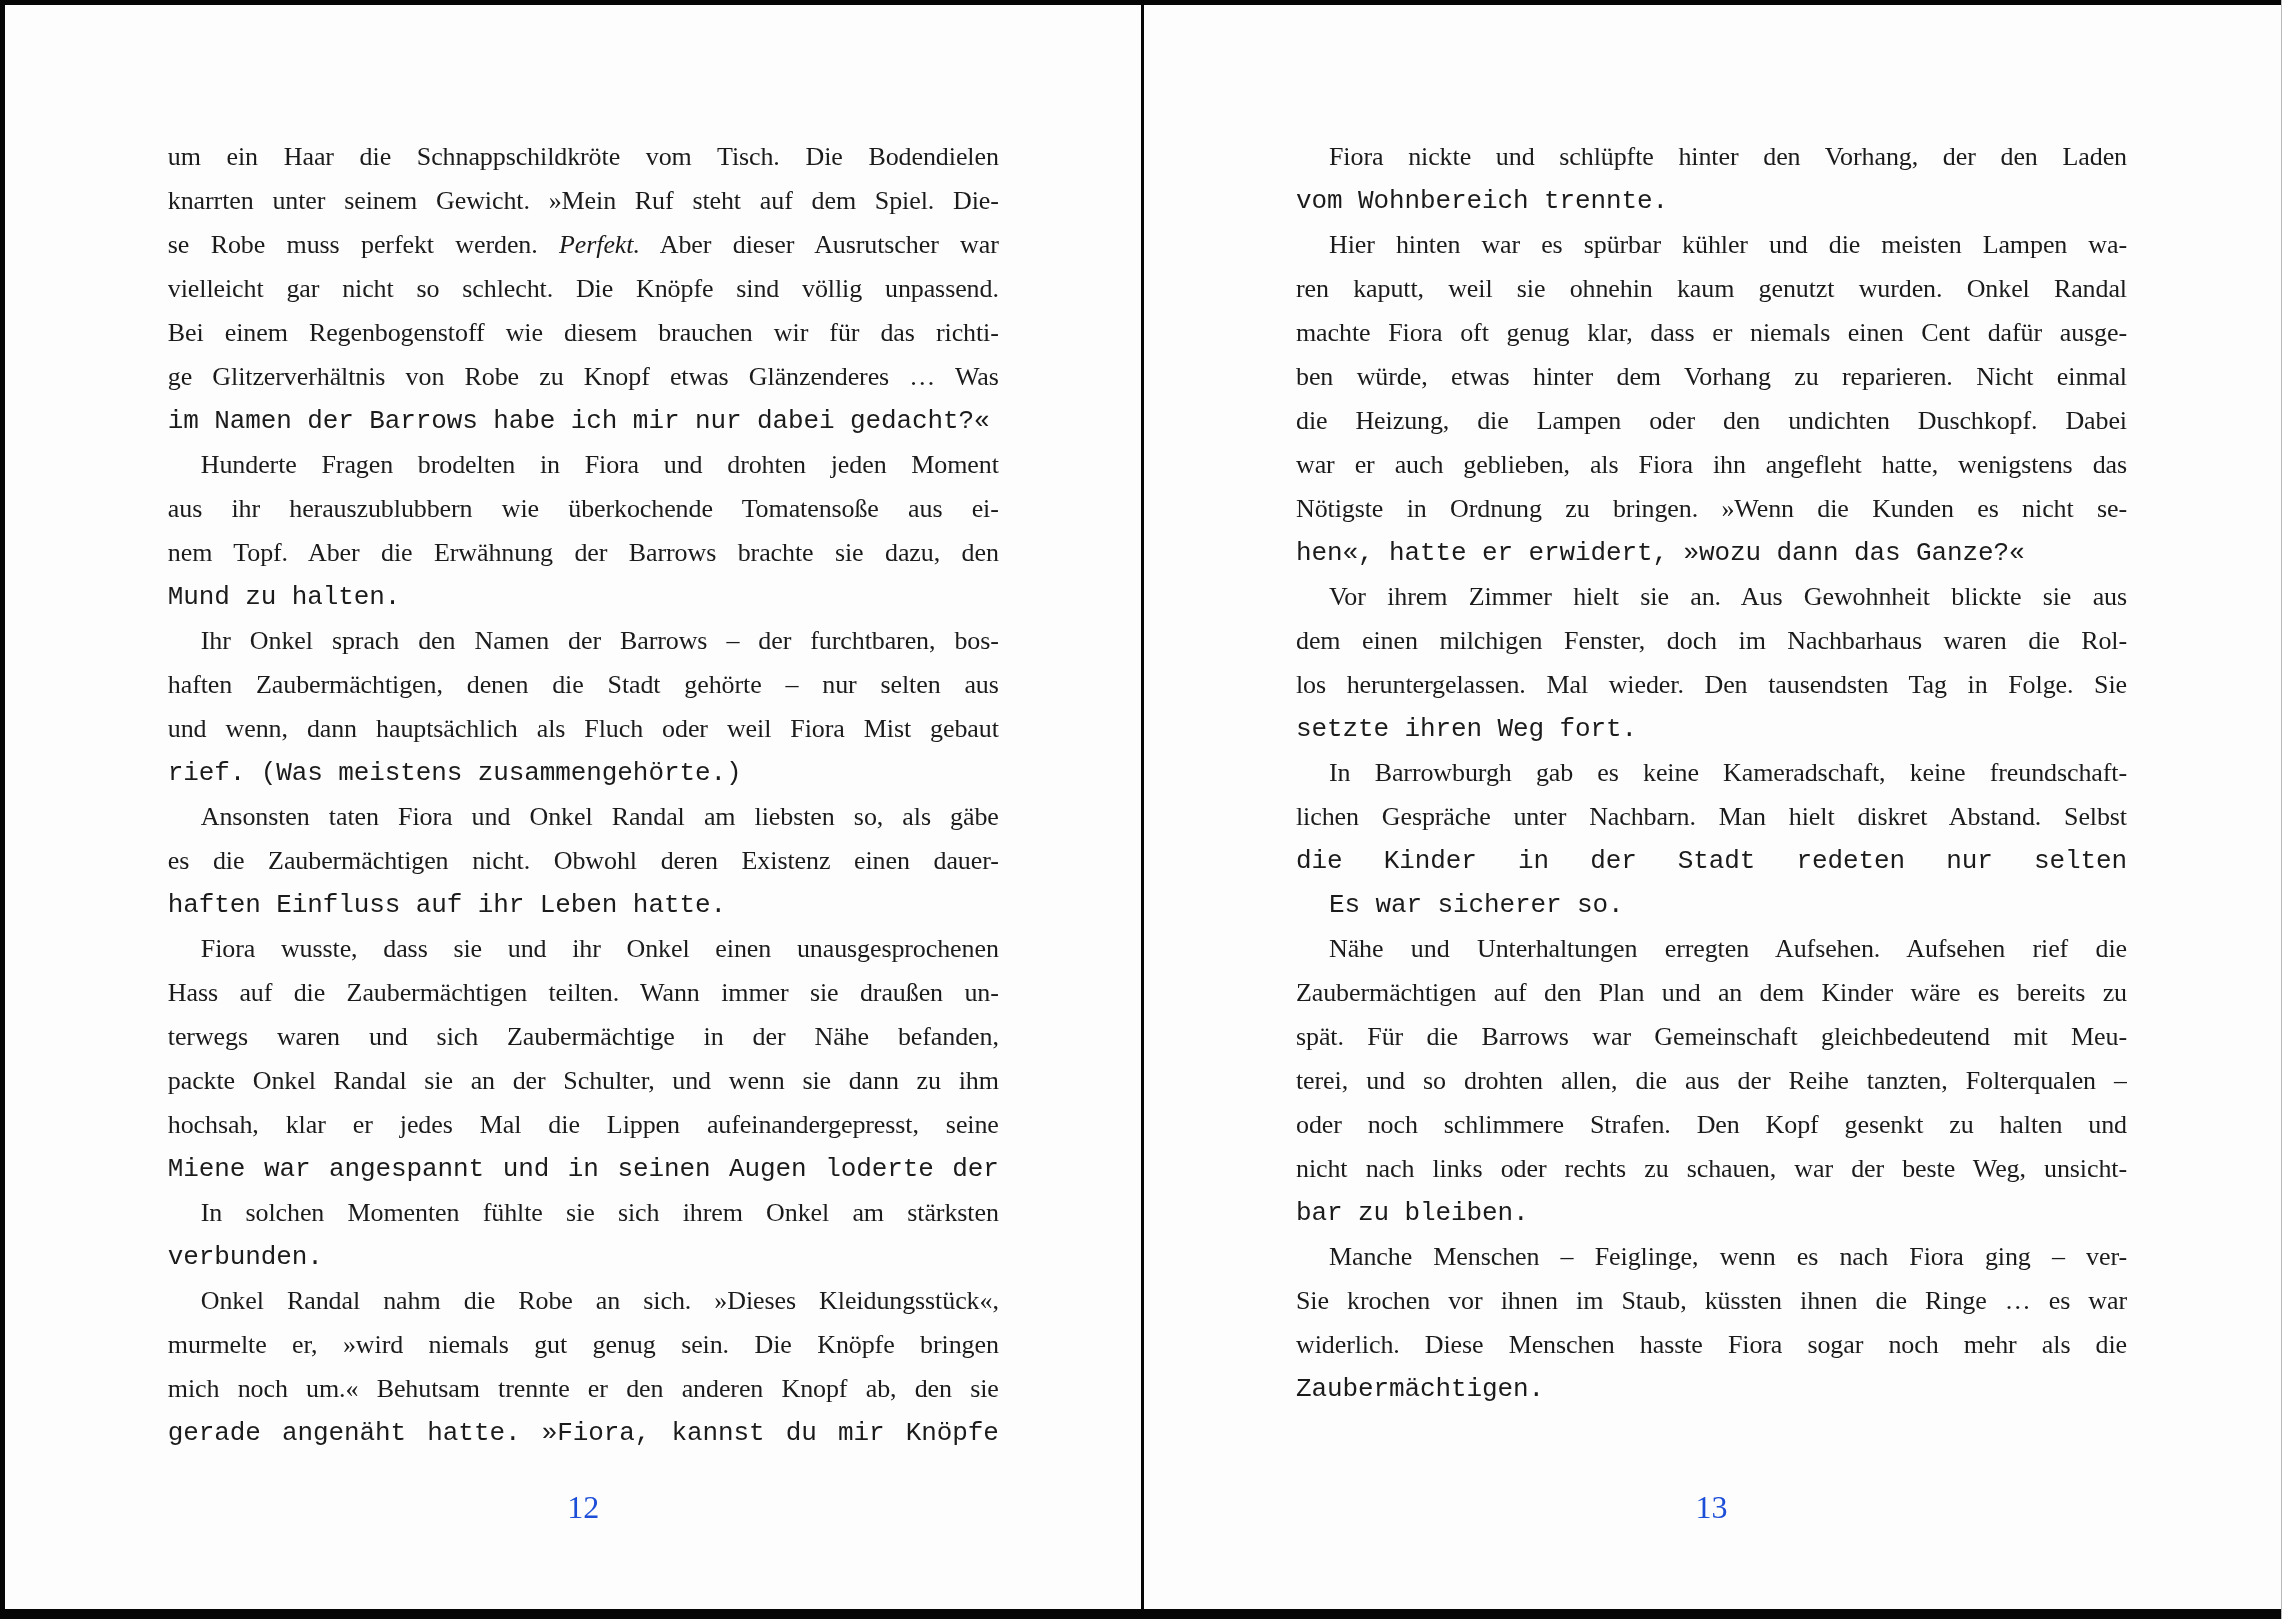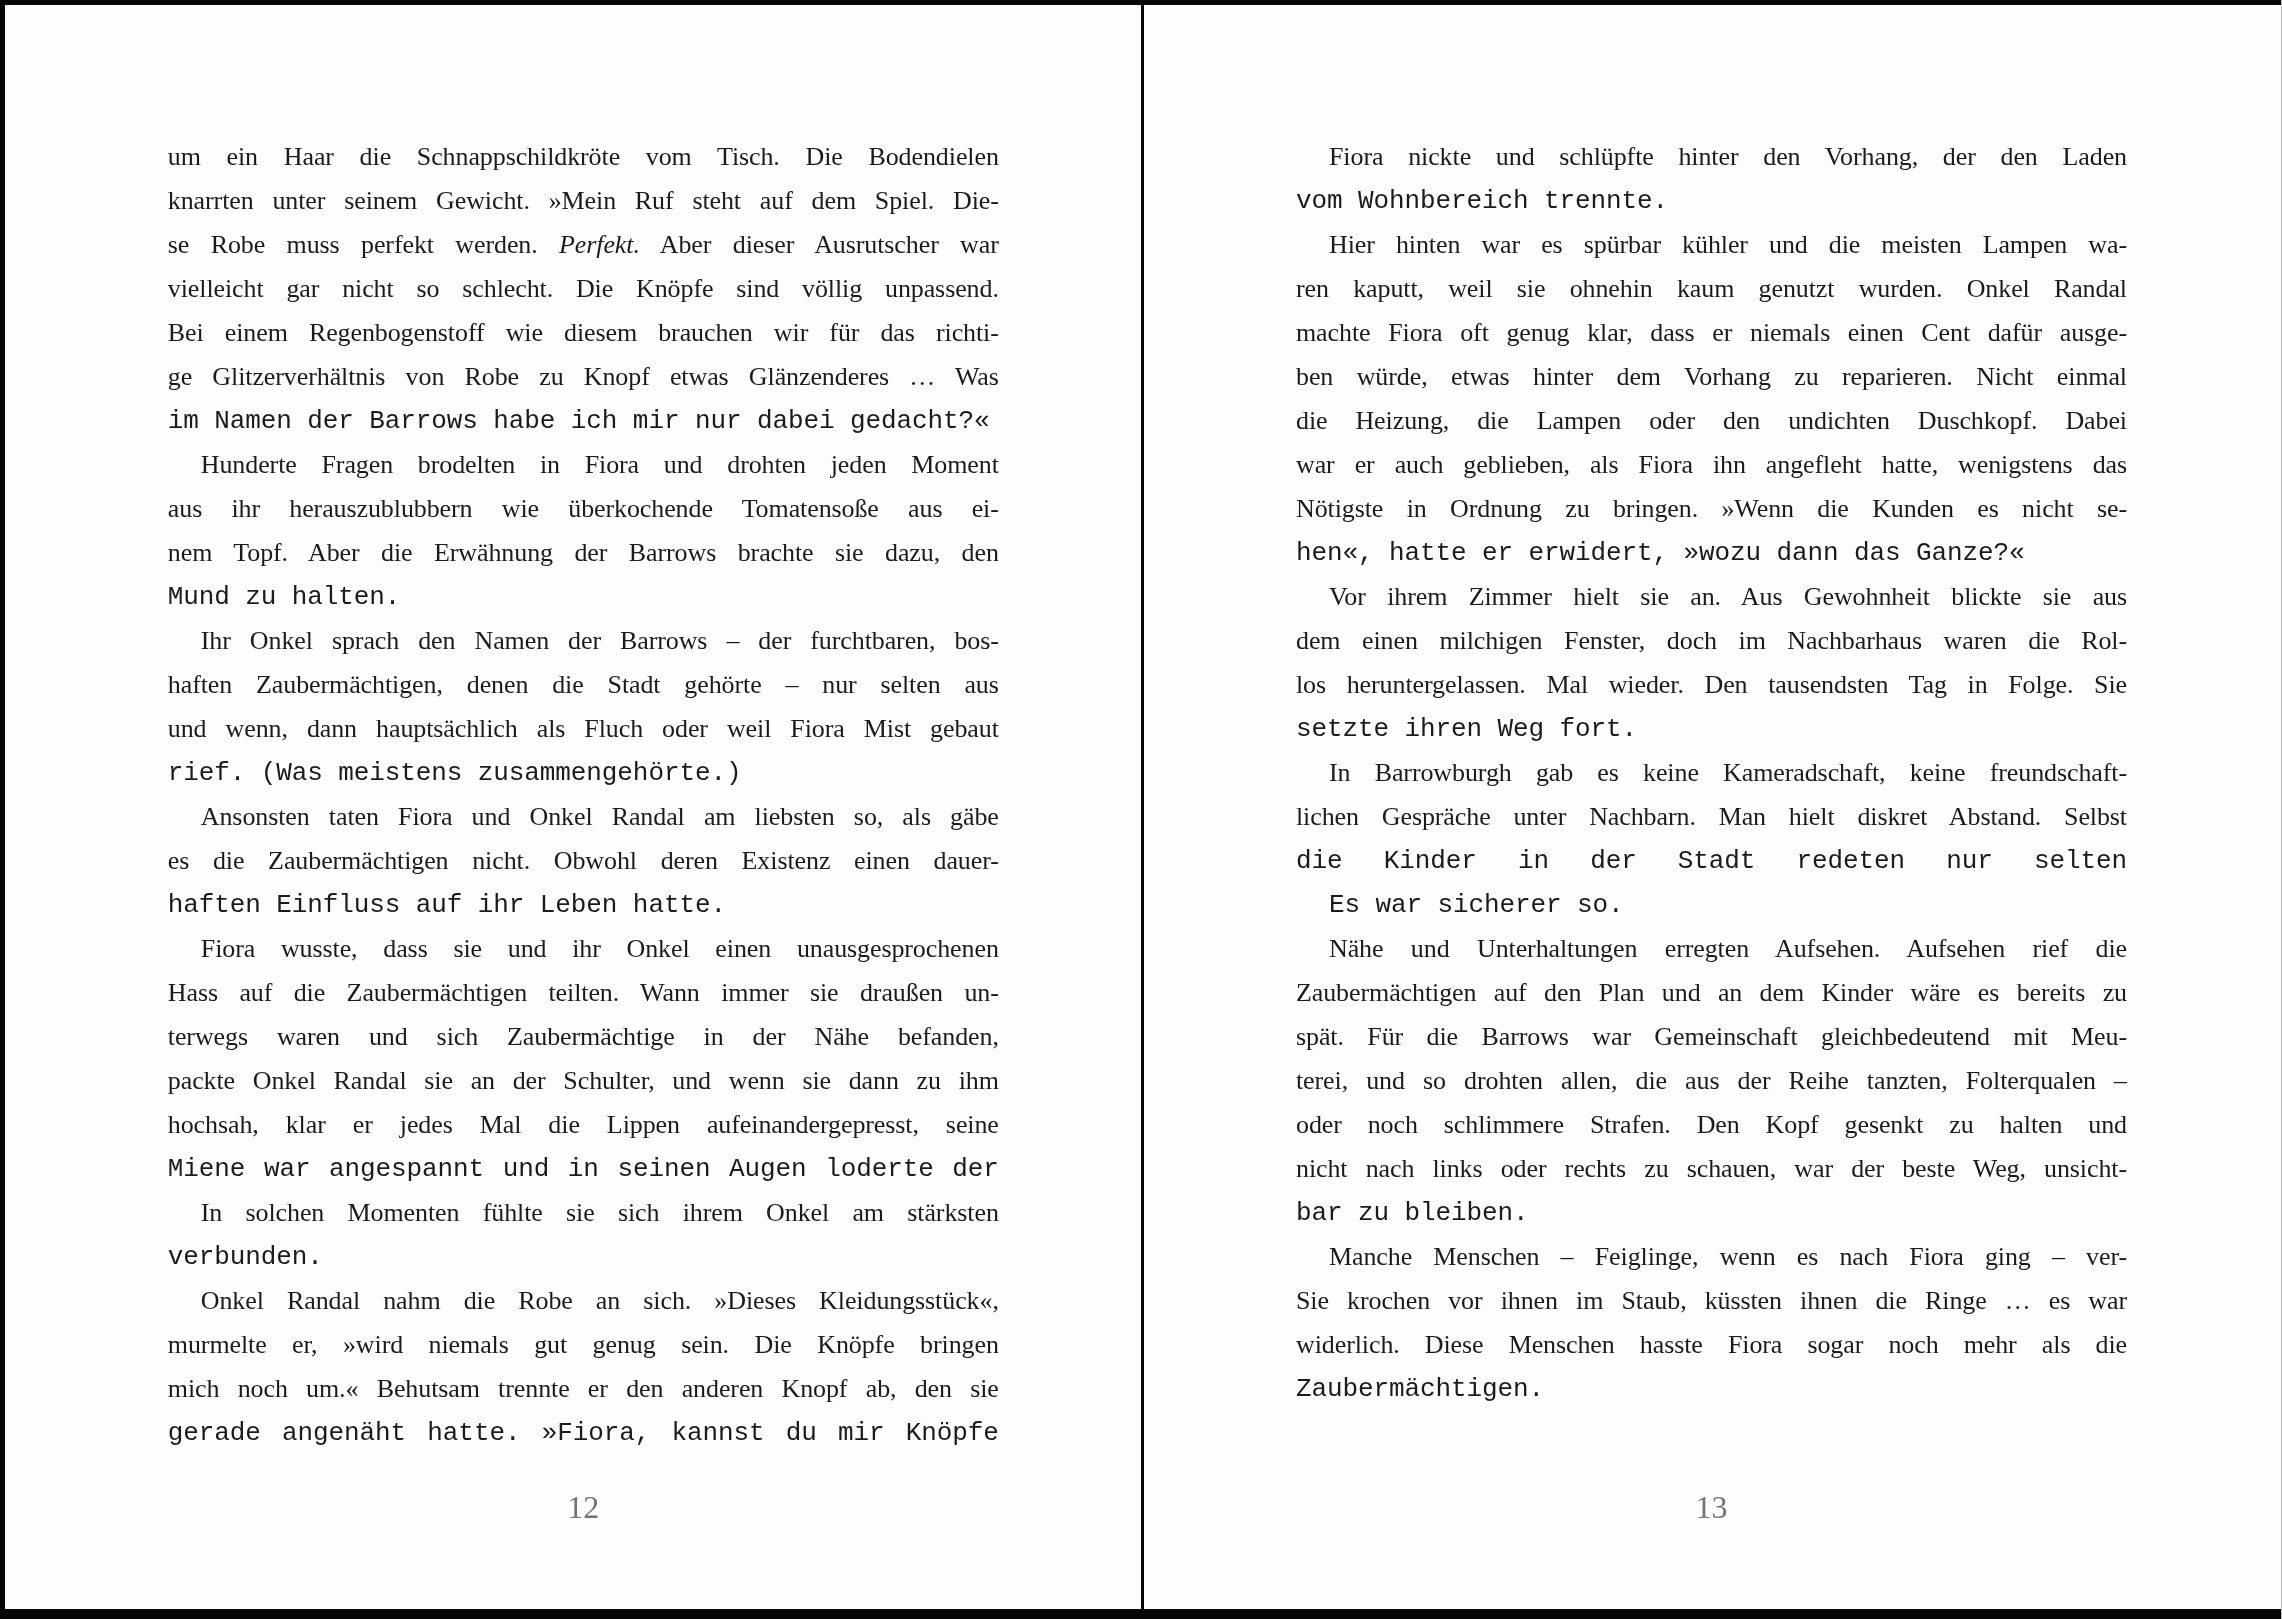--- a/index.html
+++ b/index.html
@@ -45,21 +45,21 @@
   .line.indent { text-indent: 33px; }
   .line em { font-style: italic; }
 
   .pagenum {
     position: absolute;
     top: 1491px;
     width: 831px;
     text-align: center;
     font-size: 32px;
     line-height: 32px;
-    color: #737373;
+    color: #1d4ed8;
   }
   .pagenum-left  { left: 150px; }
   .pagenum-right { left: 152px; }
 </style>
 </head>
 <body>
 
 <div id="screen">
 
   <div class="page page-left">

